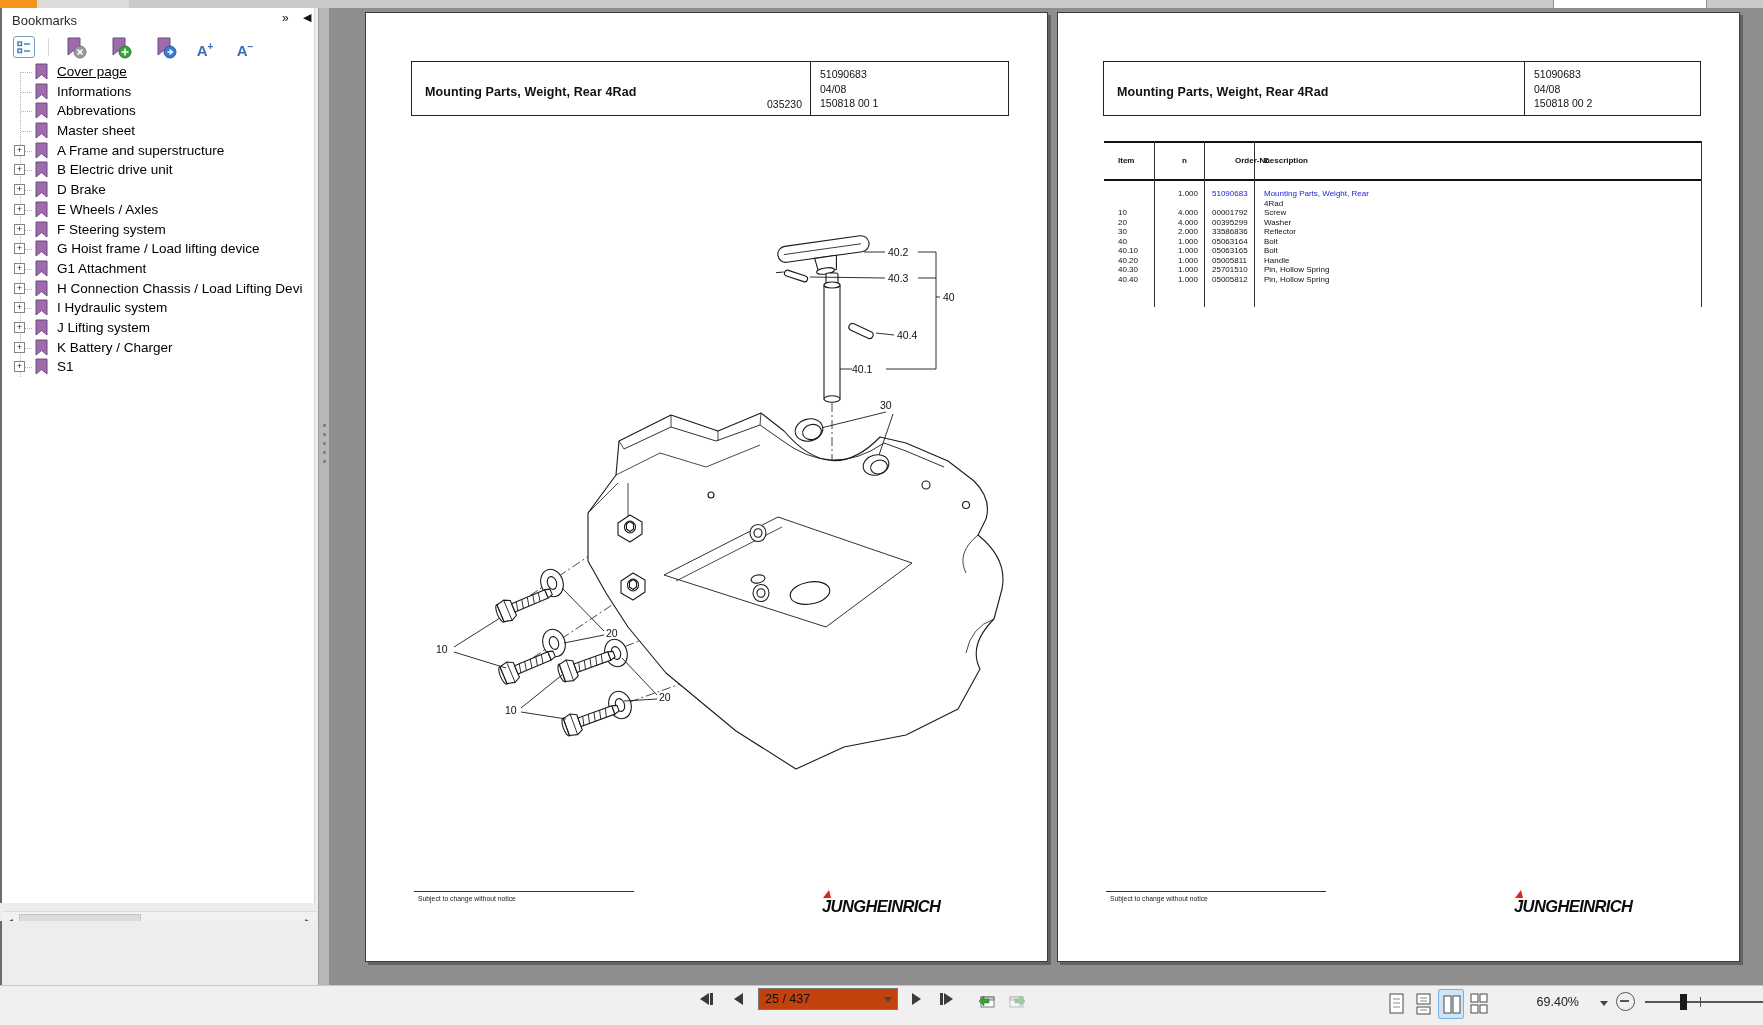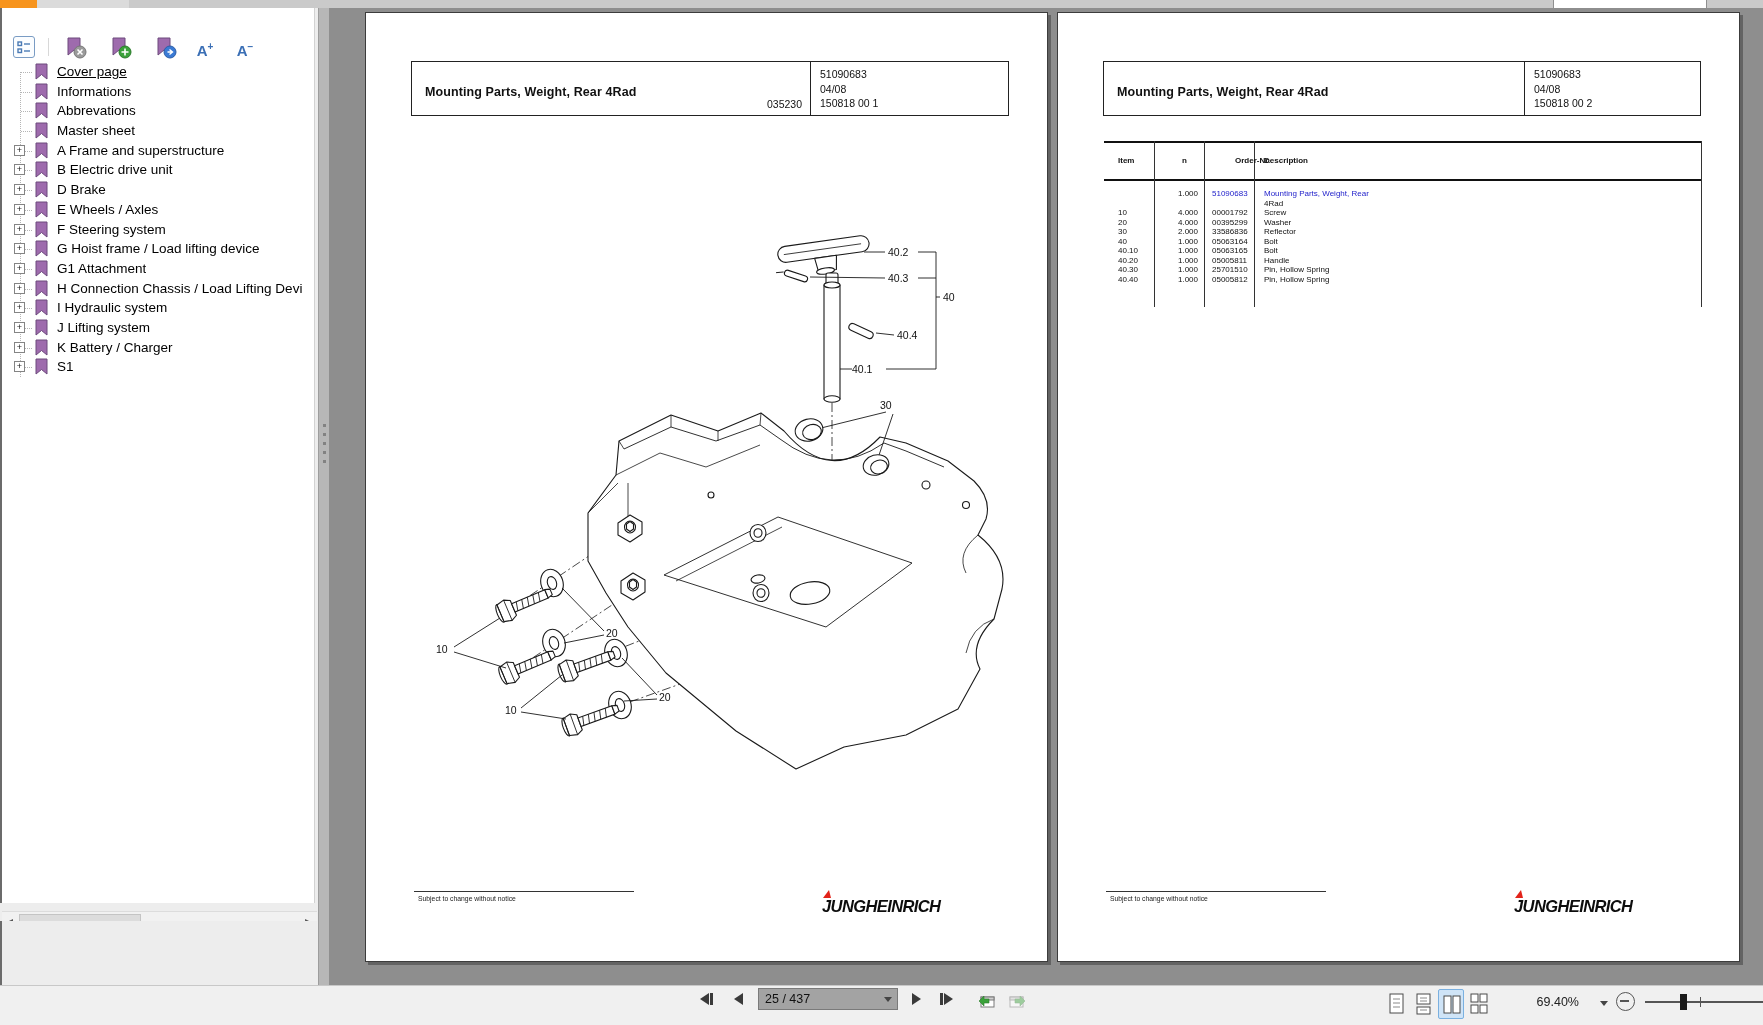--- a/index.html
+++ b/index.html
@@ -81,21 +81,21 @@
   .prow.link .c-ord,.prow.link .c-desc{color:#2323cb;}
   
   .diagram{position:absolute;left:0;top:0;width:683px;height:950px;}
   .diagram text{font-family:"Liberation Sans",sans-serif;font-size:10.5px;fill:#111;}
   
   .statusbar{position:absolute;left:0;top:985px;width:1763px;height:40px;background:#f0f0f0;border-top:1px solid #c8c8c8;box-sizing:border-box;}
   .tri{display:inline-block;width:0;height:0;border-top:6px solid transparent;border-bottom:6px solid transparent;}
   .tri-l{border-right:9px solid #3a3a3a;} .tri-r{border-left:9px solid #3a3a3a;}
   .vbar{display:inline-block;width:3px;height:12px;background:#3a3a3a;}
   .navbtn{position:absolute;top:7px;display:flex;align-items:center;gap:1px;cursor:default;}
-  .pagebox{position:absolute;left:758px;top:2px;width:140px;height:22px;background:#a3a3a3;border:1px solid #7a7a7a;box-sizing:border-box;}
+  .pagebox{position:absolute;left:758px;top:2px;width:140px;height:22px;background:#c2410c;border:1px solid #7a7a7a;box-sizing:border-box;}
   .pagebox input{position:absolute;left:6px;top:2px;width:105px;height:16px;border:none;outline:none;font-size:12.5px;font-family:"Liberation Sans",sans-serif;color:#111;background:transparent;padding:0;}
   .pagebox .dd{position:absolute;right:5px;top:8px;width:0;height:0;border-left:4px solid transparent;border-right:4px solid transparent;border-top:5px solid #444;}
   .viewbtn{position:absolute;top:5px;width:22px;height:20px;}
   .layouts{position:absolute;left:1384px;top:3px;height:30px;}
   .lay{position:absolute;top:0;width:26px;height:30px;box-sizing:border-box;padding:3px 4px;}
   .lay.selected{background:#cfe4f7;border:1px solid #7ab0e0;border-radius:2px;}
   .zoomtxt{position:absolute;left:1521px;top:9px;width:58px;text-align:right;font-size:12.5px;color:#222;}
   .zoom-dd{position:absolute;left:1600px;top:15px;width:0;height:0;border-left:4px solid transparent;border-right:4px solid transparent;border-top:5px solid #444;}
   .zminus{position:absolute;left:1616px;top:6px;width:19px;height:19px;border:1.4px solid #555;border-radius:50%;box-sizing:border-box;}
   .zminus::after{content:"";position:absolute;left:3px;top:7px;width:9px;height:1.6px;background:#555;}
@@ -106,20 +106,25 @@
 </head>
 <body>
 
 <div class="top-strip">
   <div class="orange"></div>
   <div class="tab2"></div>
   <div class="search-part"></div>
 </div>
 
 <div class="sidebar">
+  <div class="sb-header">
+    <span class="sb-title">Bookmarks</span>
+    <span class="sb-more">»</span>
+    <span class="sb-collapse">◀</span>
+  </div>
   <div class="sb-toolbar">
     <div class="tb-btn opt-btn">
       <svg width="20" height="20">
           <g stroke="#4a7ab5" stroke-width="1.4" fill="none">
         <rect x="4" y="5" width="3.5" height="3.5"></rect>
             <line x1="10" y1="7" x2="16" y2="7"></line>
         <rect x="4" y="12" width="3.5" height="3.5"></rect>
             <line x1="10" y1="14" x2="16" y2="14"></line>
       </g>
         </svg>

